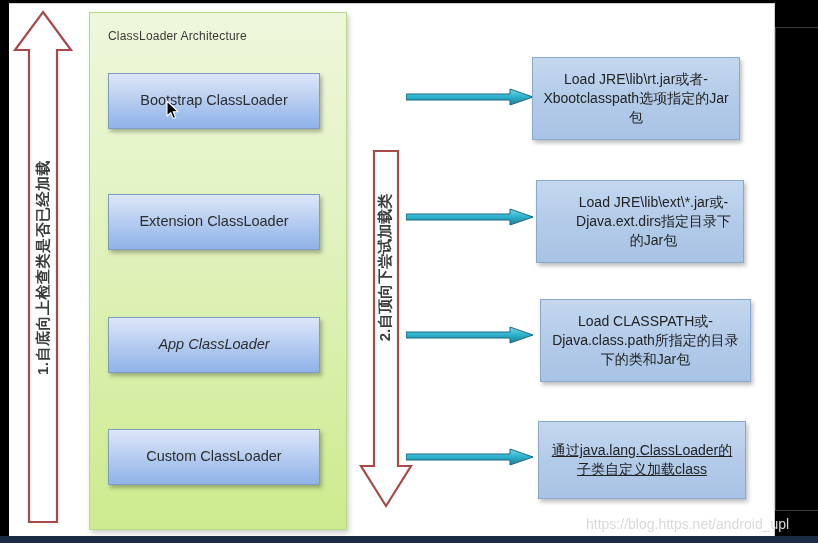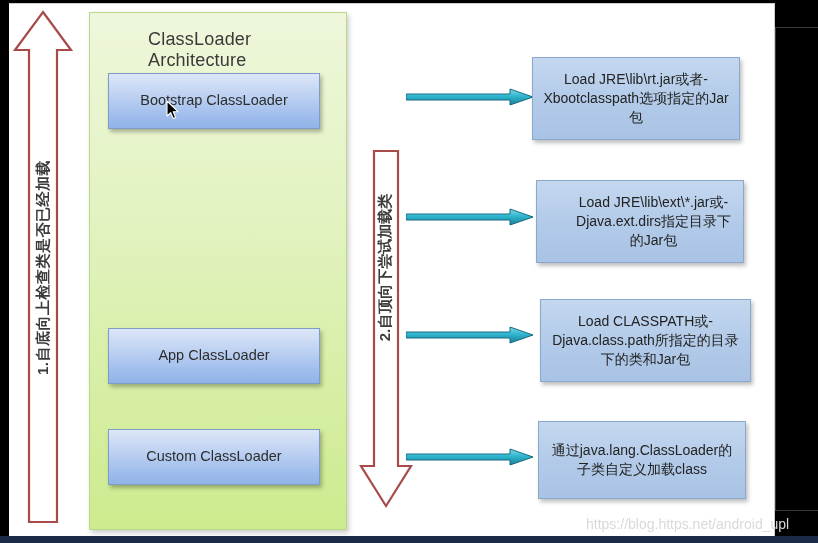--- a/index.html
+++ b/index.html
@@ -107,25 +107,24 @@
     left: 89px; top: 12px;
     width: 258px; height: 518px;
     background: linear-gradient(180deg, #eef7db 0%, #e4f3c4 35%, #cdeb8e 100%);
     border: 1px solid #b9d98a;
     box-sizing: border-box;
     box-shadow: 2px 3px 5px rgba(0,0,0,0.20);
   }
   #arch-title {
     position: absolute;
     left: 18px; top: 16px;
-    font-size: 18px;
+    font-size: 12px;
     color: #3a3a3a;
     font-weight: normal;
     letter-spacing: 0.2px;
-    margin-left: 40px;
   }
 
   .loader-box {
     position: absolute;
     left: 18px;
     width: 212px;
     height: 56px;
     background: linear-gradient(180deg, #dce6f7 0%, #cfddf5 18%, #9fbdec 78%, #91b3e8 100%);
     border: 1px solid #7f9cc4;
     box-sizing: border-box;
@@ -134,21 +133,21 @@
     justify-content: center;
     font-size: 14.5px;
     color: #2d2d2d;
     font-weight: normal;
     box-shadow: 2px 3px 4px rgba(0,0,0,0.28);
     text-align: center;
     line-height: 1.1;
   }
   #loader-box-0 { top: 60px; text-align: right; }
   #loader-box-1 { top: 181px; }
-  #loader-box-2 { top: 315px; }
+  #loader-box-2 { top: 304px; font-style: italic; }
   #loader-box-3 { top: 416px; }
 
   
   .teal-arrow {
     position: absolute;
     left: 406px;
     width: 128px;
     height: 18px;
   }
   #teal-arrow-0 { top: 88px; }
@@ -169,21 +168,21 @@
     justify-content: center;
     text-align: center;
     font-size: 14px;
     line-height: 1.35;
     color: #232323;
     padding: 4px 8px;
   }
   #callout-0 { left: 532px; top: 57px;  width: 208px; height: 83px; }
   #callout-1 { left: 536px; top: 180px; width: 208px; height: 83px; padding-left: 35px; }
   #callout-2 { left: 540px; top: 299px; width: 211px; height: 83px; }
-  #callout-3 { left: 538px; top: 421px; width: 208px; height: 78px; }
+  #callout-3 { left: 538px; top: 421px; width: 208px; height: 78px; text-decoration: underline; }
 
   
   #watermark {
     position: absolute;
     left: 586px; top: 516px;
     font-size: 14px;
     color: #d9d9d9;
     white-space: nowrap;
   }
 
@@ -220,20 +219,21 @@
   </svg>
 </div>
 <div id="mid-arrow-label">
   <span>2.自顶向下尝试加载类</span>
 </div>
 
 <div id="arch-panel">
   <div id="arch-title">ClassLoader Architecture</div>
 
   <div class="loader-box" id="loader-box-0">Bootstrap ClassLoader</div>
+  <div class="loader-box" id="loader-box-1">Extension ClassLoader</div>
   <div class="loader-box" id="loader-box-2">App ClassLoader</div>
   <div class="loader-box" id="loader-box-3">Custom ClassLoader</div>
 </div>
 
 <div class="teal-arrow" id="teal-arrow-0">
   <svg viewBox="0 0 128 18" preserveAspectRatio="none">
     <defs>
       <linearGradient id="tg0" x1="0" y1="0" x2="0" y2="1">
         <stop offset="0%" stop-color="#7fd6e6"></stop>
           <stop offset="45%" stop-color="#2fb6cf"></stop>

